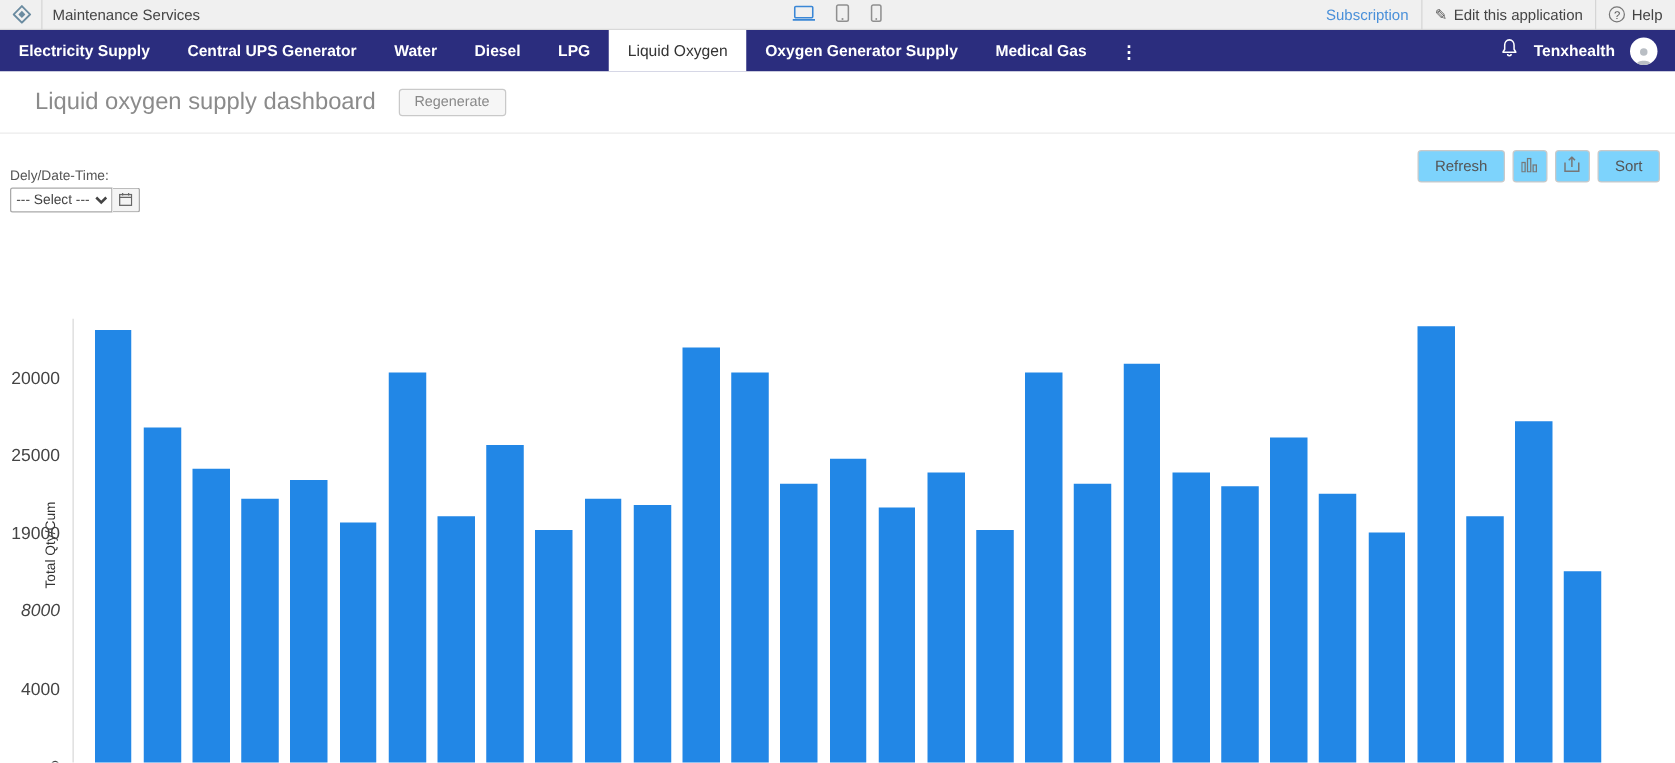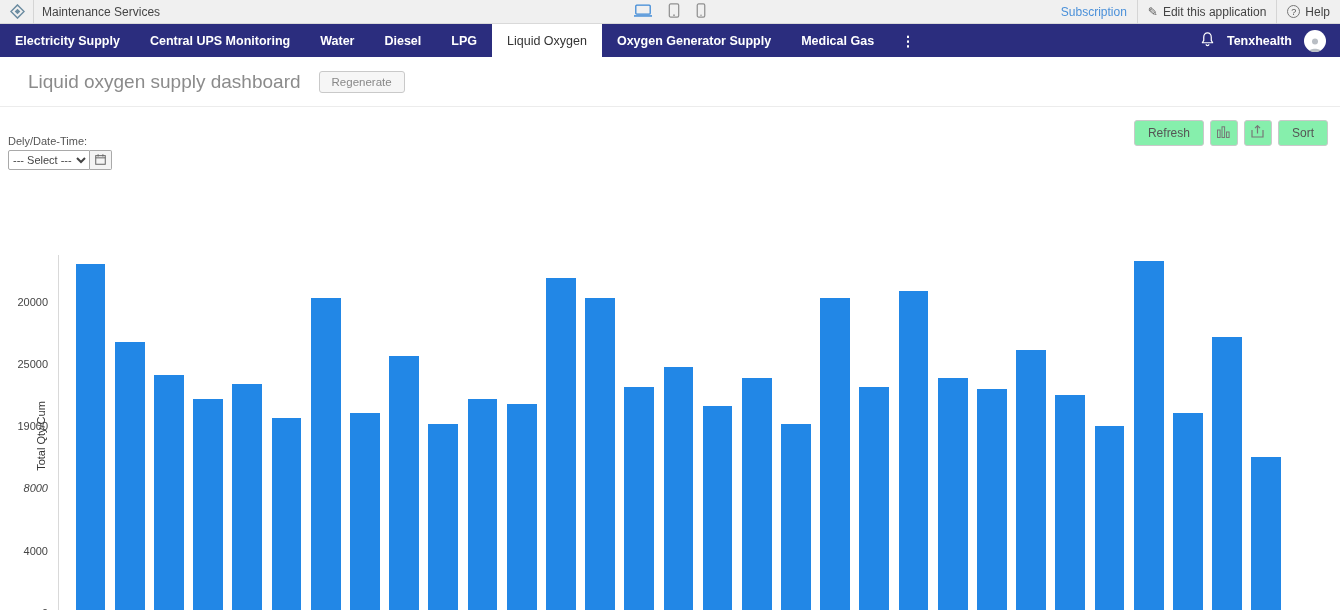--- a/index.html
+++ b/index.html
@@ -46,21 +46,21 @@
     align-items:flex-end; justify-content:center; overflow:hidden; cursor:pointer; }
 
   
   .page-header {
     display:flex; align-items:center; gap:18px; padding:14px 28px 13px 28px;
     border-bottom:1px solid #ececec; flex:0 0 auto;
   }
   .page-title { font-size:19px; font-weight:400; color:#8b8b8b; }
   .btn {
     font-family:"Liberation Sans",sans-serif; font-size:12px; color:#555;
-    background:#86efac; border:1px solid #c9c9c9; border-radius:3px; padding:5px 13px; cursor:pointer;
+    background:#7dd3fc; border:1px solid #c9c9c9; border-radius:3px; padding:5px 13px; cursor:pointer;
   }
   .btn.gray { background:#f6f6f6; color:#888; font-size:11.5px; padding:4px 12px; }
   .icon-btn { width:28px; height:26px; padding:0; display:inline-flex; align-items:center; justify-content:center; }
 
   
   .content { flex:1 1 auto; position:relative; }
   .toolbar { position:absolute; top:13px; right:12px; display:flex; gap:6px; }
   .filter { position:absolute; top:28px; left:8px; }
   .filter-label { font-size:11px; color:#555; margin-bottom:3px; }
   .filter-controls { display:flex; }
@@ -78,21 +78,21 @@
     transform-origin:center; font-size:11px; color:#333; white-space:nowrap;
   }
   .plot { position:relative; height:358px; }
   .bars {
     display:flex; align-items:flex-end; height:100%; padding:0 12px;
     border-bottom:1px solid #c9c9c9; border-left:1px solid #d9d9d9;
   }
   .bar-slot { flex:1; display:flex; justify-content:center; height:100%; align-items:flex-end; }
   .bar { width:76%; background:var(--bar-color); }
   .ytick { position:absolute; right:100%; padding-right:10px; transform:translateY(50%);
-    font-size:11px; color:#444; }
+    font-size:14px; color:#444; }
 </style>
 </head>
 <body style="--nav-bg: #2b2d7e; --bar-color: #2287e6; --link-color: #4a90d9;">
 
 <div class="app">
 
   <header class="topbar">
     <div class="tb-left">
       <span class="logo">
         <svg width="15" height="15" viewBox="0 0 16 16">
@@ -135,21 +135,21 @@
       <span class="tb-divider"></span>
       <span class="tb-item">
         <span class="q-circle">?</span>
         <span>Help</span>
       </span>
     </div>
   </header>
 
   <nav class="navbar">
     <div class="nav-tab">Electricity Supply</div>
-    <div class="nav-tab">Central UPS Monitoring</div>
+    <div class="nav-tab">Central UPS Generator</div>
     <div class="nav-tab">Water</div>
     <div class="nav-tab">Diesel</div>
     <div class="nav-tab">LPG</div>
     <div class="nav-tab active">Liquid Oxygen</div>
     <div class="nav-tab">Oxygen Generator Supply</div>
     <div class="nav-tab">Medical Gas</div>
     <div class="nav-more">⋮</div>
 
     <div class="nav-right">
       <span>

